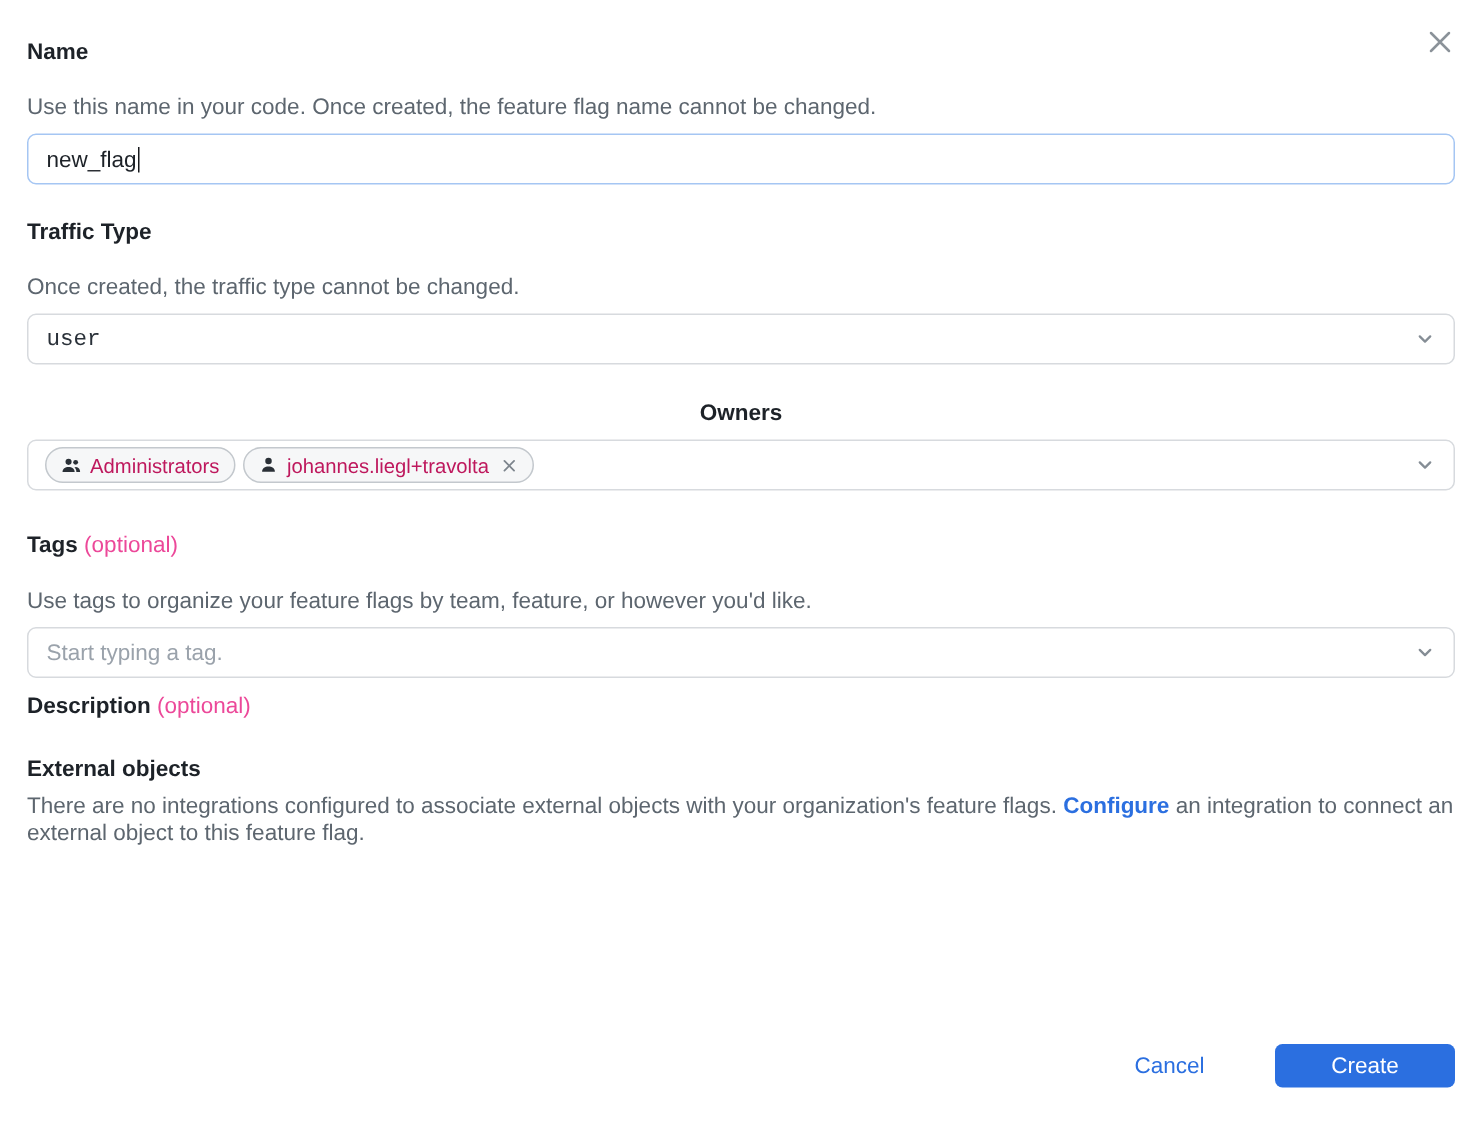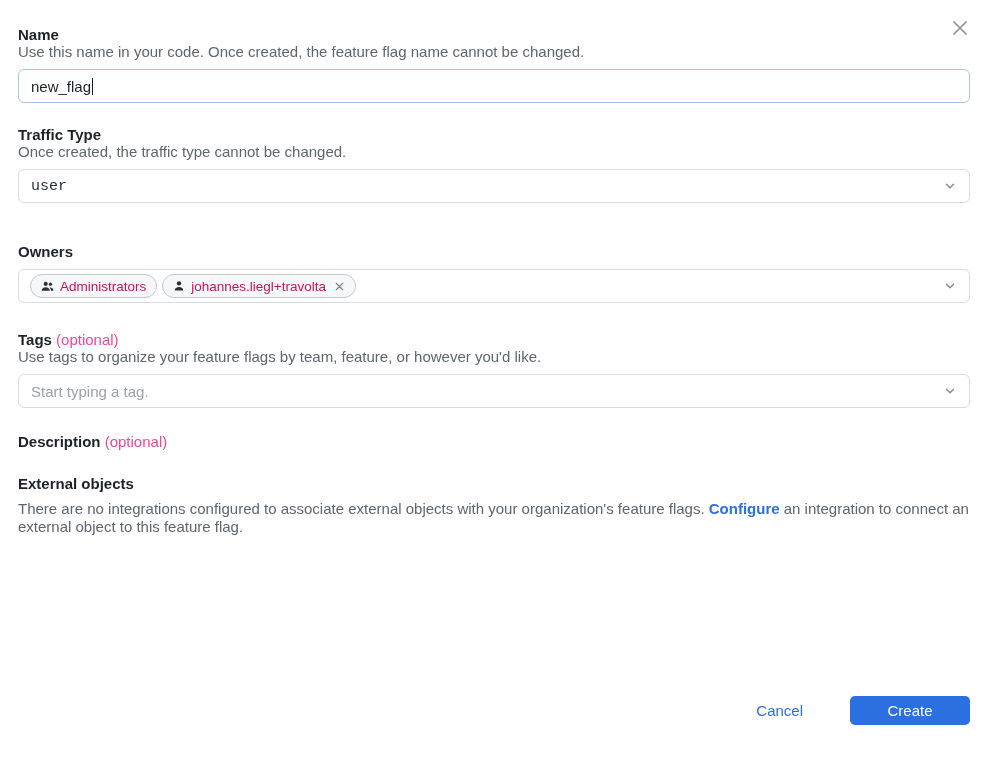--- a/index.html
+++ b/index.html
@@ -27,21 +27,21 @@
     font-size: 24px;
     font-weight: 700;
     letter-spacing: 0.1px;
     color: #17191c;
   }
 
   .field { margin-top: 0; }
   .label-row { font-size: 15px; line-height: 17px; }
   .label { font-weight: 700; color: #1d2228; font-size: 15px; }
   .optional { font-weight: 400; color: #ec4899; font-size: 15px; }
-  .helper { margin-top: 0; font-size: 15px; color: #5d666f; line-height: 17px; }
+  .helper { margin-top: 20px; font-size: 15px; color: #5d666f; line-height: 17px; }
 
   .text-input, .select-box, .chips-box {
     width: 952px;
     height: 34px;
     border: 1px solid #d7dade;
     border-radius: 6px;
     background: #ffffff;
     display: flex;
     align-items: center;
     padding: 0 12px;
@@ -125,23 +125,23 @@
     border-radius: 5px;
     font-size: 15px;
     font-family: inherit;
     cursor: pointer;
   }
 
   
   .s-name  { margin-top: 26px; }
   .s-input { margin-top: 9px; }
   .s-traffic { margin-top: 23px; }
-  .s-owners  { margin-top: 40px; }
+  .s-owners  { margin-top: 24px; text-align: center; }
   .s-tags    { margin-top: 28px; }
-  .s-desc    { margin-top: 25px; }
+  .s-desc    { margin-top: 10px; }
   .s-ext     { margin-top: 25px; }
 
   .icon-dark svg { display: block; }
 </style>
 </head>
 <body>
 
 <button class="close-btn">
   <span>
     <svg width="22" height="22" viewBox="0 0 22 22" fill="none" stroke="#8b9299" stroke-width="1.7" stroke-linecap="round">

